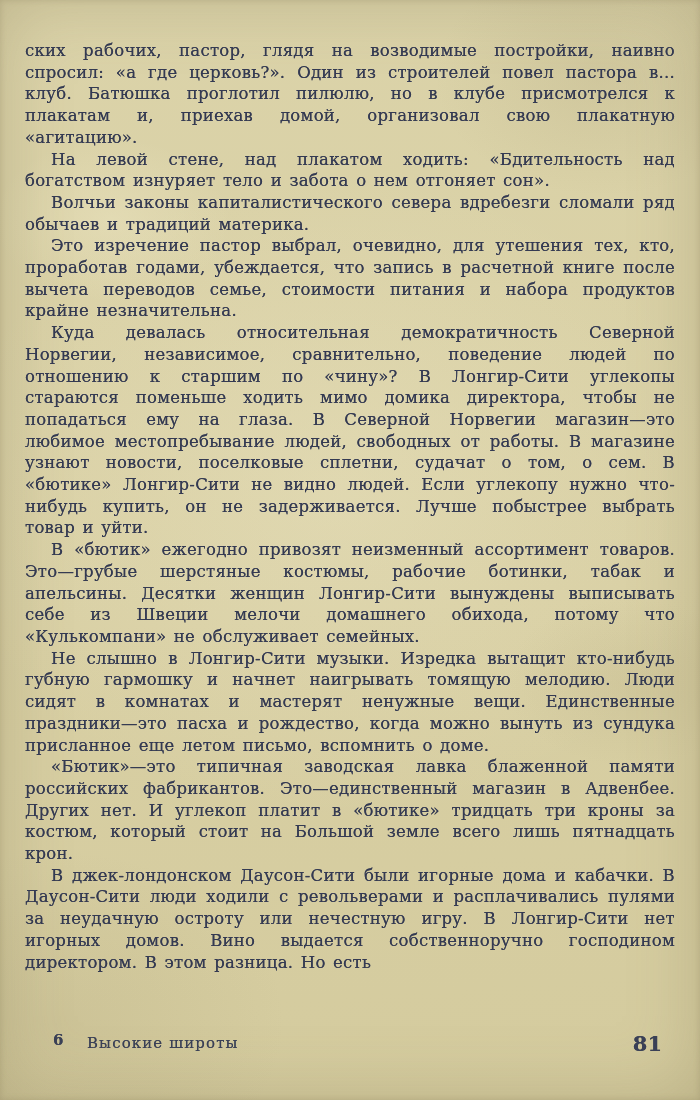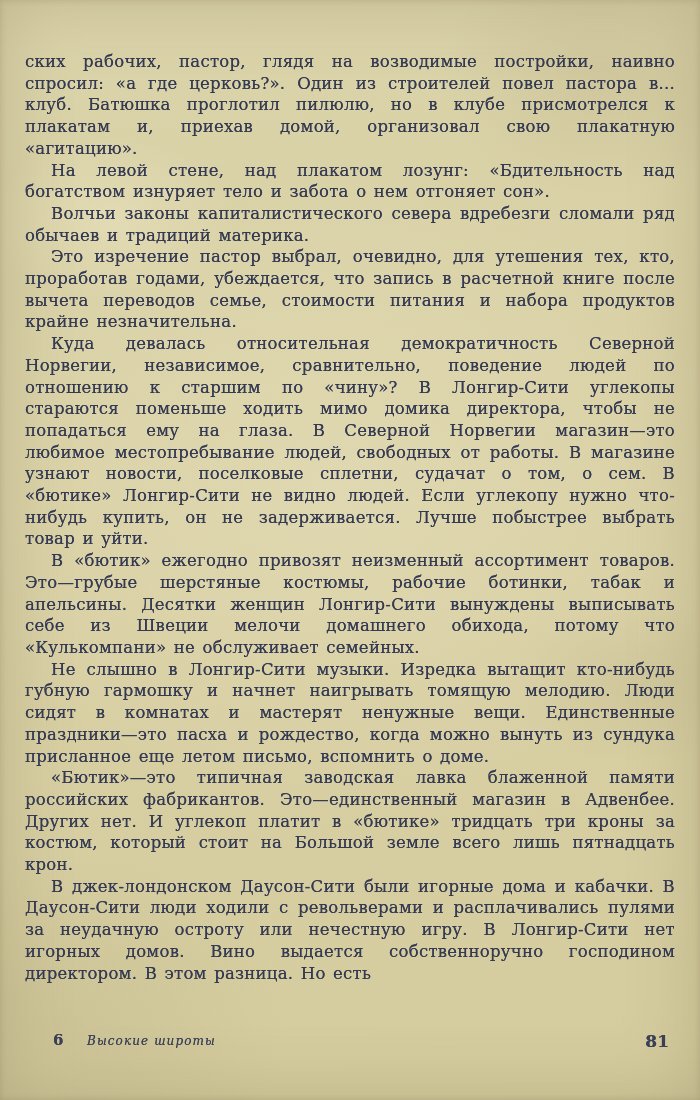--- a/index.html
+++ b/index.html
@@ -20,21 +20,21 @@
       radial-gradient(160px 110px at 16% 20%, rgba(248,242,212,0.28), transparent 75%),
       radial-gradient(520px 420px at 48% 45%, rgba(250,245,220,0.22), transparent 78%),
       linear-gradient(176deg, #dbd3a9 0%, #d8cfa3 55%, #d4cb9e 100%);
     box-shadow: inset 0 0 70px rgba(115,104,70,0.28), inset 0 0 6px rgba(115,104,70,0.25);
     font-family: "DejaVu Serif", "Liberation Serif", serif;
   }
   .text-block {
     position: absolute;
     left: 25px;
     right: 25px;
-    top: 51px;
+    top: 40px;
     color: #343a52;
     font-size: 16.5px;
     line-height: 21.7px;
     text-align: justify;
     letter-spacing: 0.25px;
     word-spacing: 2px;
     text-shadow: 0 0 0.6px rgba(52,58,82,0.85);
   }
   .text-block p {
     margin: 0;
@@ -57,40 +57,39 @@
     position: absolute;
     left: 28px;
     top: 0;
     font-size: 15px;
     font-weight: bold;
   }
   .running-title {
     position: absolute;
     left: 62px;
     top: 3px;
-    font-size: 12px;
+    font-size: 15px;
     letter-spacing: 1.1px;
-    font-style: italic;
   }
   .page-number {
     position: absolute;
-    right: 1px;
+    right: 8px;
     top: 0;
-    font-size: 17px;
+    font-size: 21px;
     font-weight: bold;
   }
 </style>
 </head>
 <body>
 
 <div class="scan-page">
 
   <div class="text-block">
     <p class="continuation">ских рабочих, пастор, глядя на возводимые постройки, наивно спросил: «а где церковь?». Один из строителей повел пастора в... клуб. Батюшка проглотил пилюлю, но в клубе присмотрелся к плакатам и, приехав домой, организовал свою плакатную «агитацию».</p>
-    <p>На левой стене, над плакатом лозунг: «Бдительность над богатством изнуряет тело и забота о нем отгоняет сон».</p>
+    <p>На левой стене, над плакатом ходить: «Бдительность над богатством изнуряет тело и забота о нем отгоняет сон».</p>
     <p>Волчьи законы капиталистического севера вдребезги сломали ряд обычаев и традиций материка.</p>
     <p>Это изречение пастор выбрал, очевидно, для утешения тех, кто, проработав годами, убеждается, что запись в расчетной книге после вычета переводов семье, стоимости питания и набора продуктов крайне незначительна.</p>
     <p>Куда девалась относительная демократичность Северной Норвегии, независимое, сравнительно, поведение людей по отношению к старшим по «чину»? В Лонгир-Сити углекопы стараются поменьше ходить мимо домика директора, чтобы не попадаться ему на глаза. В Северной Норвегии магазин—это любимое местопребывание людей, свободных от работы. В магазине узнают новости, поселковые сплетни, судачат о том, о сем. В «бютике» Лонгир-Сити не видно людей. Если углекопу нужно что-нибудь купить, он не задерживается. Лучше побыстрее выбрать товар и уйти.</p>
     <p>В «бютик» ежегодно привозят неизменный ассортимент товаров. Это—грубые шерстяные костюмы, рабочие ботинки, табак и апельсины. Десятки женщин Лонгир-Сити вынуждены выписывать себе из Швеции мелочи домашнего обихода, потому что «Кулькомпани» не обслуживает семейных.</p>
     <p>Не слышно в Лонгир-Сити музыки. Изредка вытащит кто-нибудь губную гармошку и начнет наигрывать томящую мелодию. Люди сидят в комнатах и мастерят ненужные вещи. Единственные праздники—это пасха и рождество, когда можно вынуть из сундука присланное еще летом письмо, вспомнить о доме.</p>
     <p>«Бютик»—это типичная заводская лавка блаженной памяти российских фабрикантов. Это—единственный магазин в Адвенбее. Других нет. И углекоп платит в «бютике» тридцать три кроны за костюм, который стоит на Большой земле всего лишь пятнадцать крон.</p>
     <p>В джек-лондонском Даусон-Сити были игорные дома и кабачки. В Даусон-Сити люди ходили с револьверами и расплачивались пулями за неудачную остроту или нечестную игру. В Лонгир-Сити нет игорных домов. Вино выдается собственноручно господином директором. В этом разница. Но есть</p>
   </div>
 
   <div class="footer">

